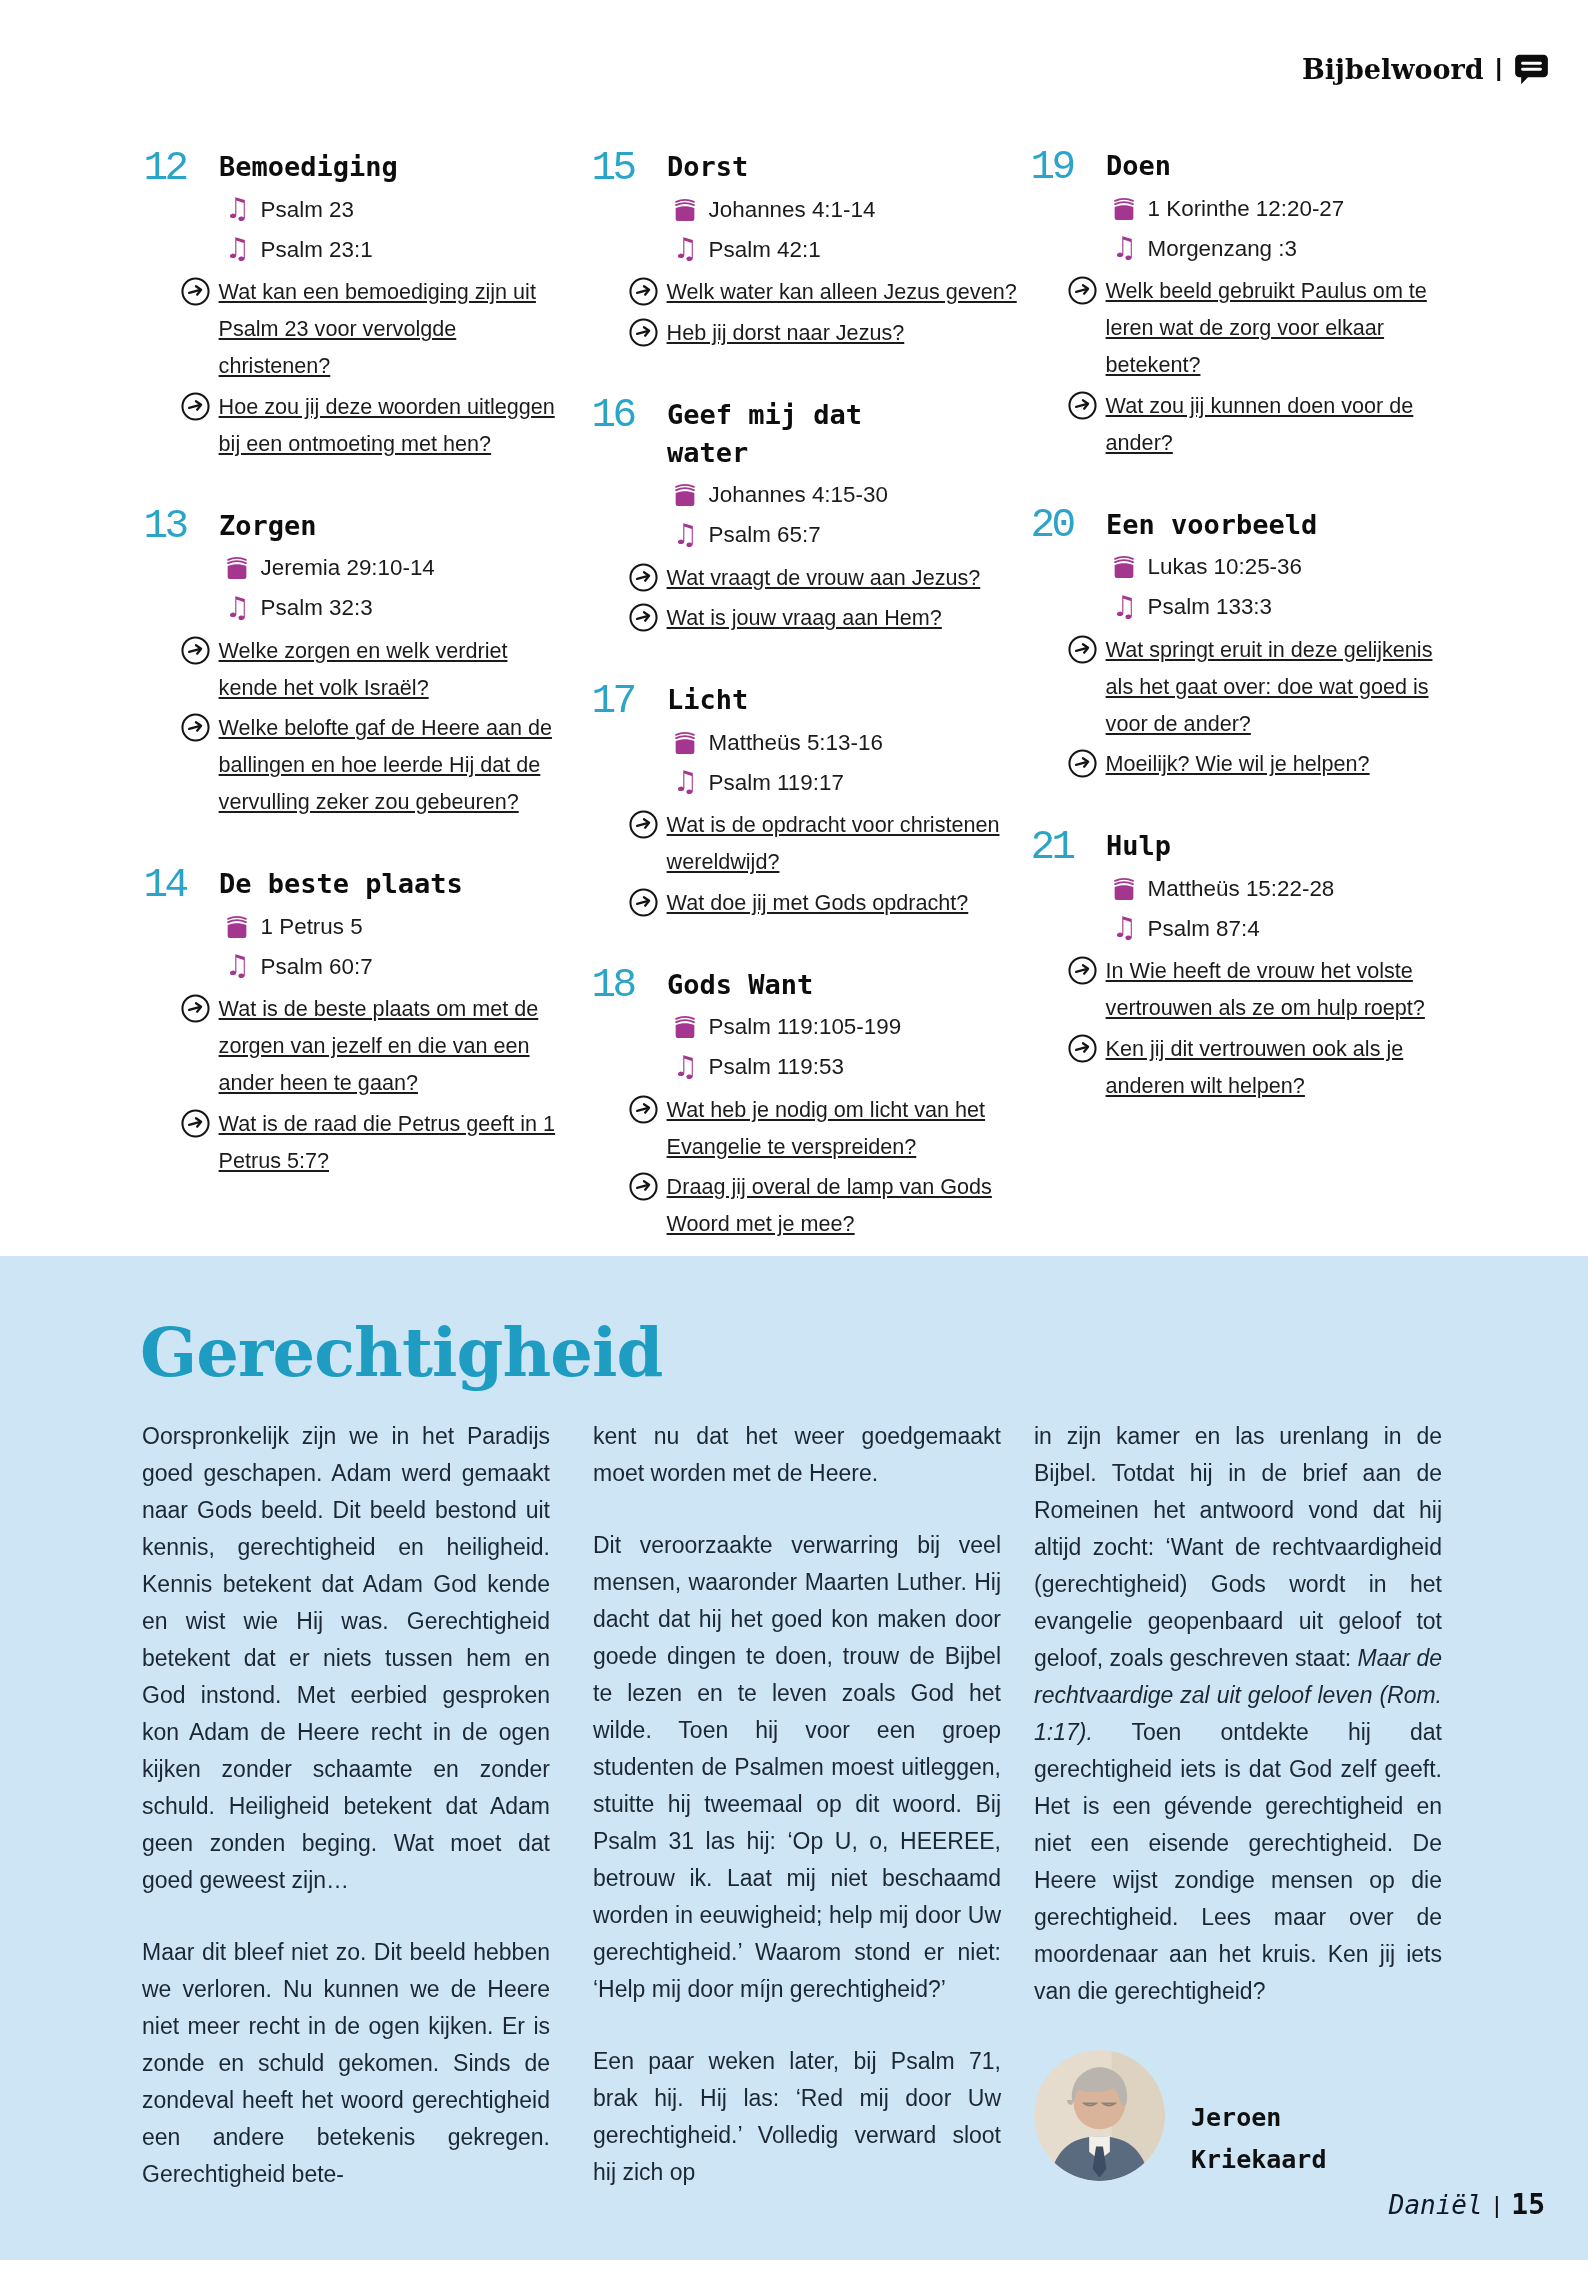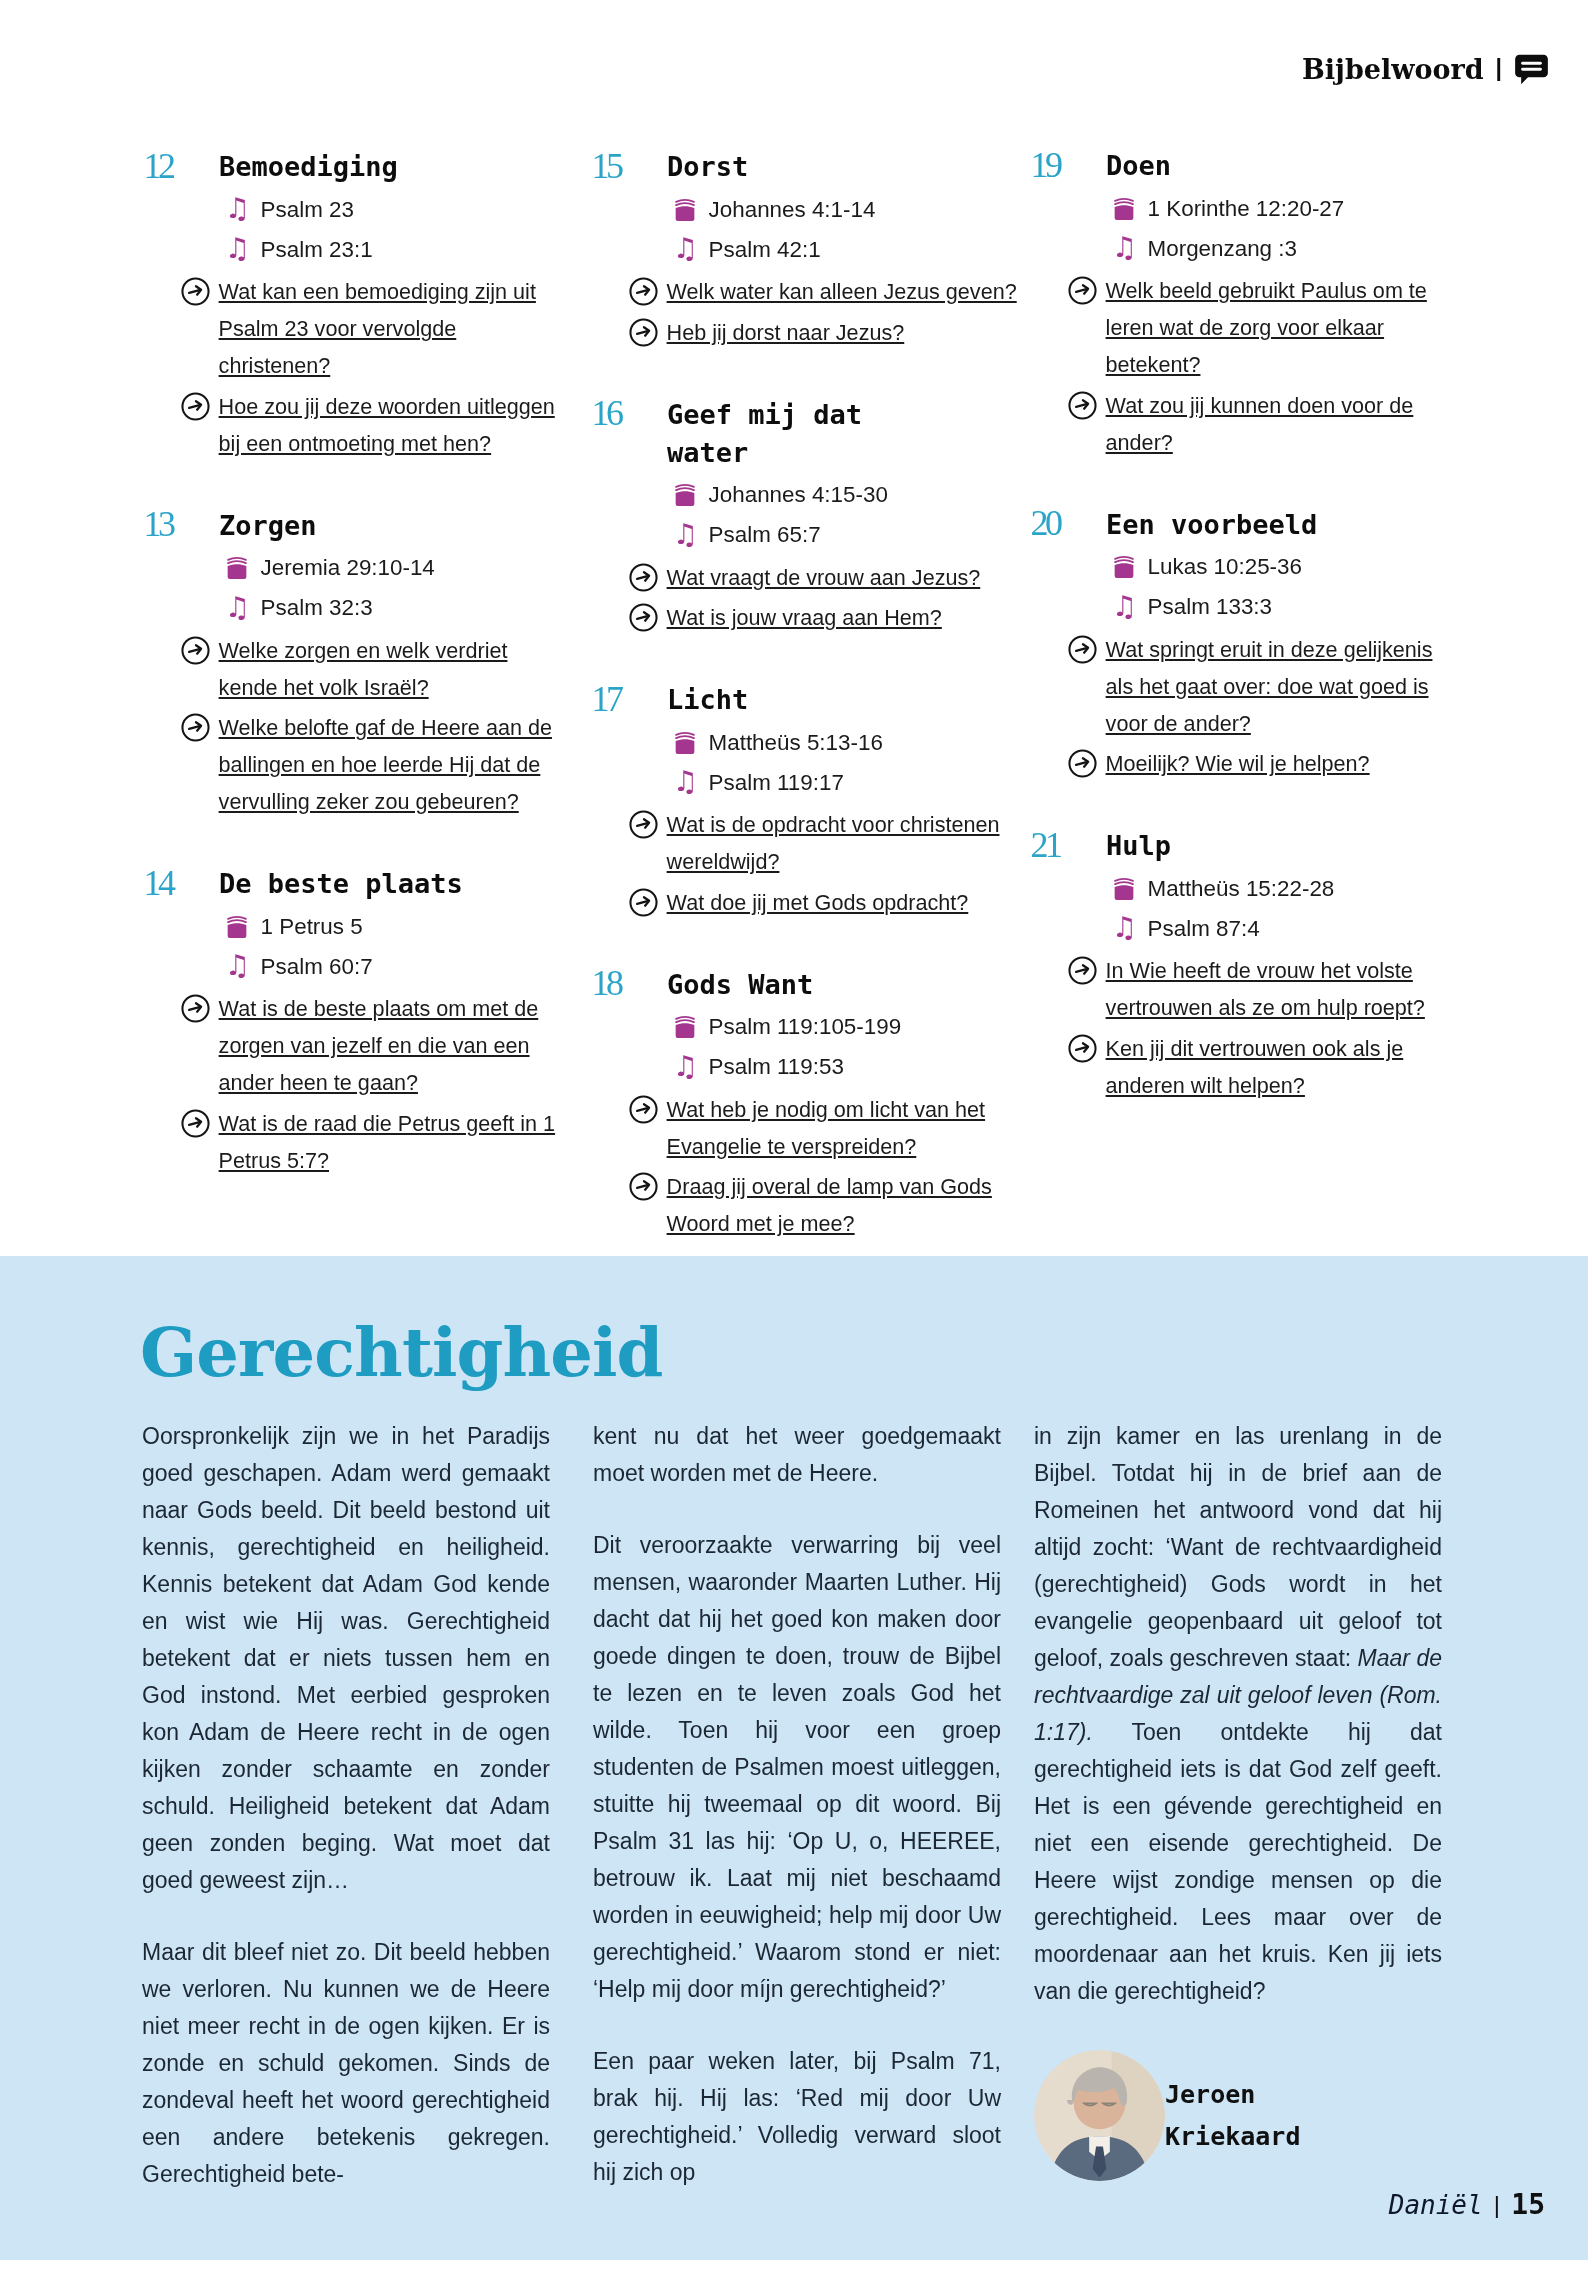--- a/index.html
+++ b/index.html
@@ -25,21 +25,21 @@
   .brand-sep{font-size:23px;font-weight:bold;color:#0d0d0d;transform:translateY(-0.9px);}
   .bubble-icon{width:35px;height:31px;display:block;}
   
   .dev-col{position:absolute;width:425px;}
   .dev-col-0{left:147px;top:148px;}
   .dev-col-1{left:595px;top:148px;}
   .dev-col-2{left:1034px;top:147px;}
   .dev-item{position:relative;padding-left:72px;margin-bottom:45px;}
   .dev-num{
     position:absolute;left:-3.5px;top:-3.5px;
-    font-family:Liberation Serif, serif;font-size:36px;font-weight:normal;
+    font-family:Liberation Mono, monospace;font-size:41px;font-weight:normal;
     letter-spacing:-3.5px;color:var(--accent-teal);
   }
   .dev-title{
     font-family:"DejaVu Sans Mono",monospace;font-weight:bold;font-size:27px;
     line-height:38px;color:#0d0d0d;margin-bottom:3.5px;max-width:285px;
   }
   .reading-row{display:flex;align-items:center;gap:10.4px;margin-left:5.2px;height:40px;}
   .reading-icon{flex:0 0 26px;width:26px;height:28px;display:flex;align-items:center;justify-content:center;}
   .music-glyph{font-family:"DejaVu Sans",sans-serif;font-size:28.5px;color:var(--magenta);line-height:1;}
   .reading-text{font-size:22.4px;color:var(--text);}
@@ -60,21 +60,21 @@
     position:absolute;top:162px;width:408px;text-align:justify;
     font-size:23px;line-height:37px;color:var(--article-text);
   }
   .a-col-0{left:142px;}
   .a-col-1{left:593px;}
   .a-col-2{left:1034px;}
   .a-col p{margin:0 0 35px 0;}
   .a-col p:last-child{margin-bottom:0;}
   .it{font-style:italic;}
   
-  .author-block{display:flex;align-items:center;margin-top:40px;}
+  .author-block{display:flex;align-items:flex-end;gap:26px;margin-top:40px;}
   .author-photo{width:131px;height:131px;border-radius:50%;overflow:hidden;flex:0 0 131px;display:block;}
   .author-name{
     font-family:"DejaVu Sans Mono",monospace;font-weight:bold;font-size:25px;line-height:42px;color:#101010;
   }
   
   .page-footer{
     position:absolute;right:47px;top:932px;display:flex;align-items:center;gap:11.2px;
   }
   .footer-mag{
     font-family:"DejaVu Sans Mono",monospace;font-style:italic;font-size:26px;color:#0f172a;

